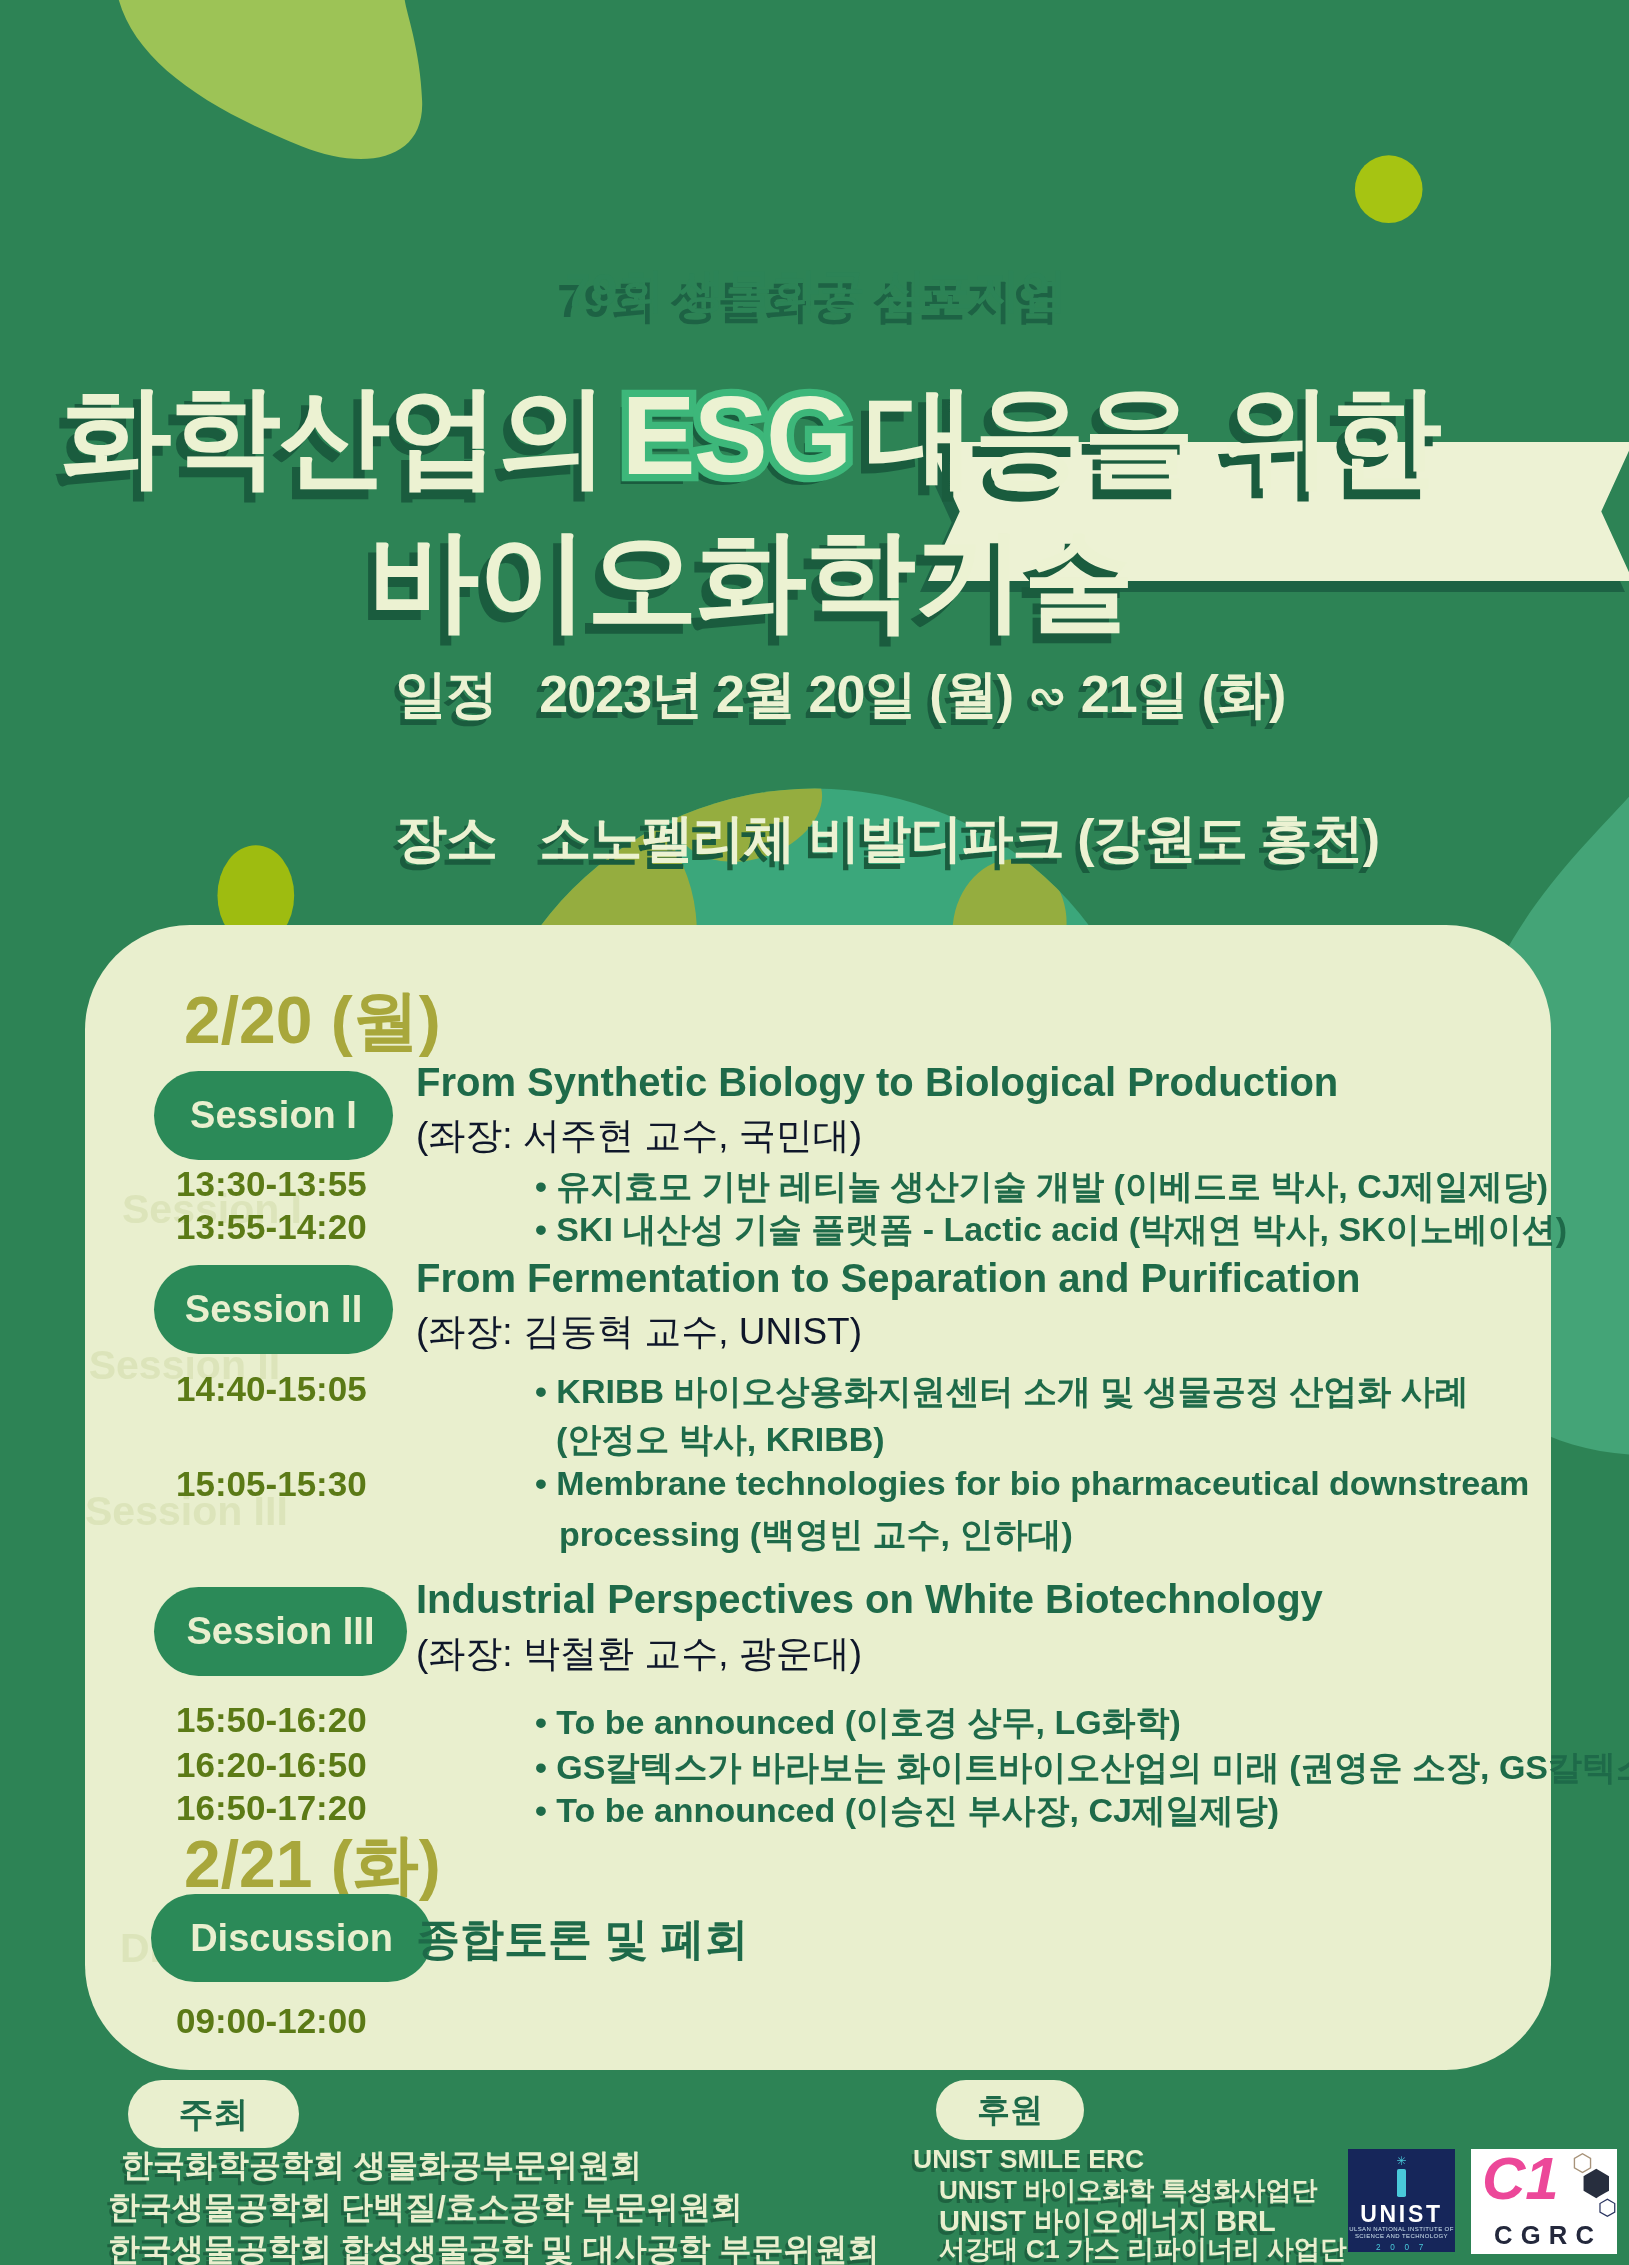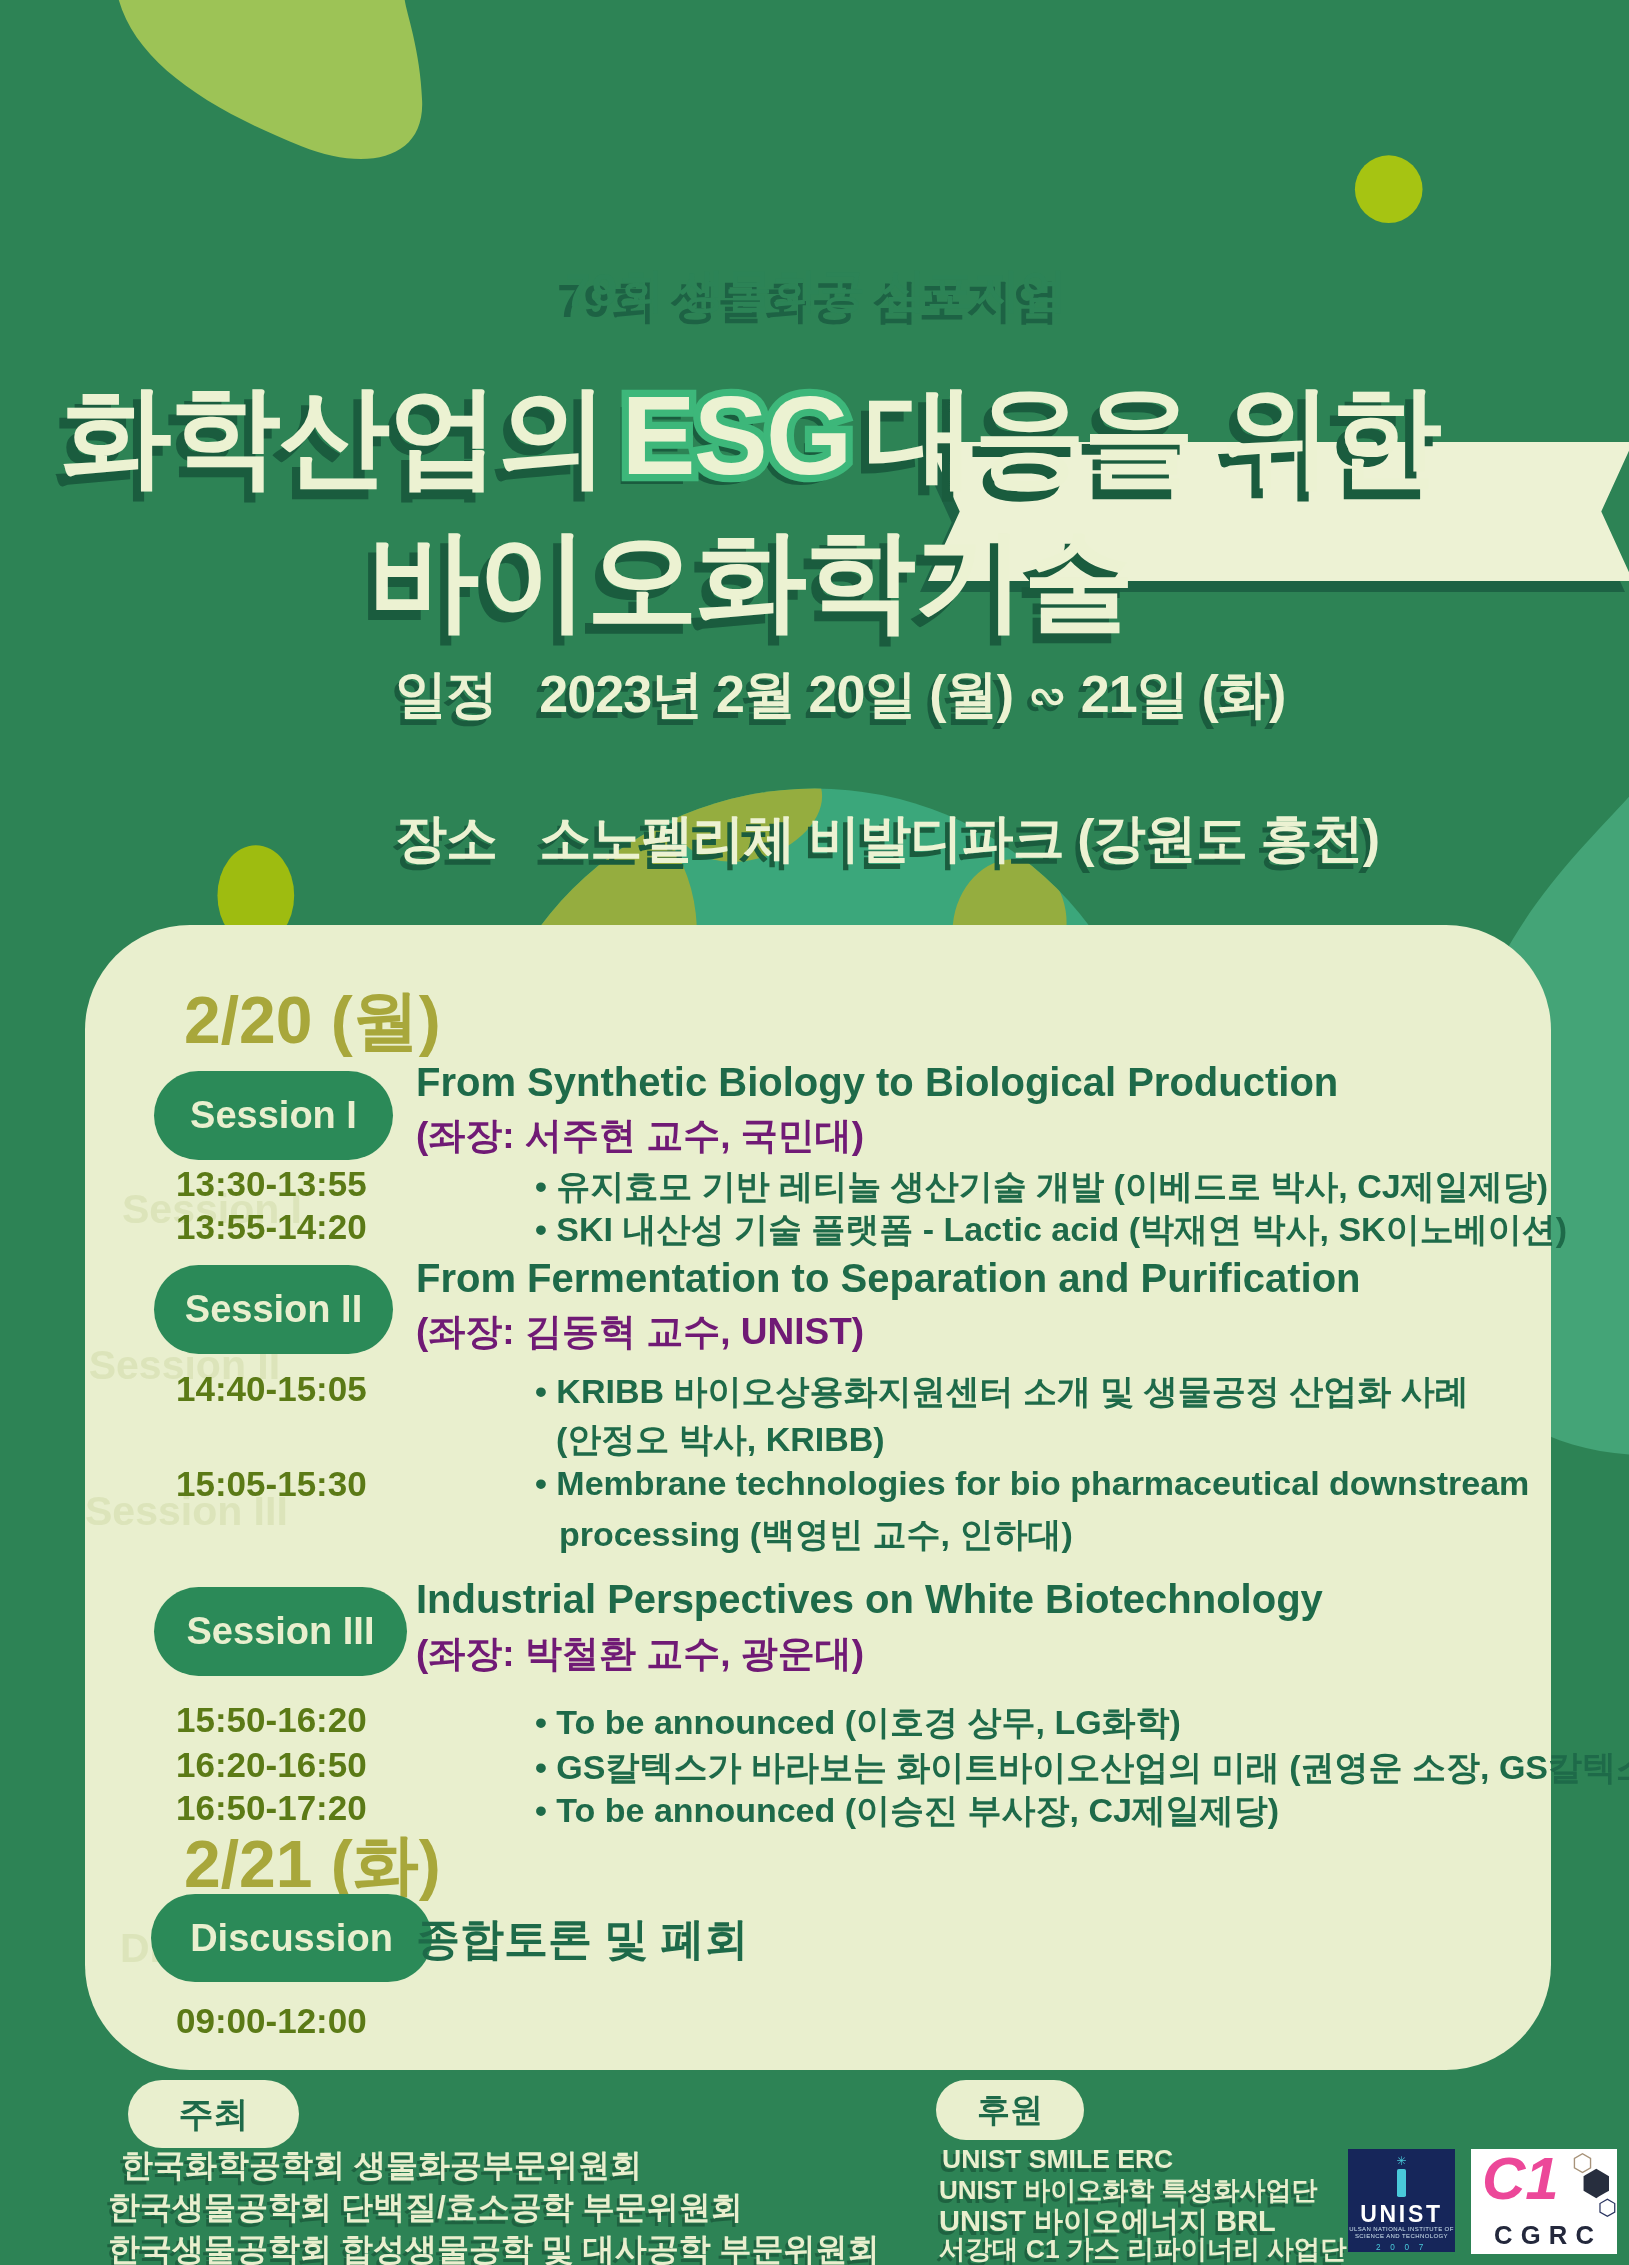--- a/index.html
+++ b/index.html
@@ -45,21 +45,21 @@
   }
   .card *{ position:absolute; white-space:nowrap; }
   .date-label{ font-size:66px; font-weight:bold; color:#a8a73b; z-index:2; }
   .badge{
     background:#2b8a58; border-radius:45px; height:89px;
     display:flex; align-items:center; justify-content:center;
     font-size:38px; font-weight:bold; color:#e9efce; z-index:2;
   }
   .badge span{ position:static; }
   .sess-title{ font-size:40px; font-weight:bold; color:#1e6a49; z-index:2; }
-  .sess-chair{ font-size:37px; font-weight:bold; color:#701a75; z-index:2; }
+  .sess-chair{ font-size:37px; font-weight:normal; color:#0f172a; z-index:2; }
   .time{ font-size:35px; font-weight:bold; color:#5b7a16; z-index:2; }
   .item{ font-size:34px; font-weight:bold; color:#1e6a49; z-index:2; }
   .ghost{ font-size:41px; font-weight:bold; color:#dce4ba; z-index:1; }
 
   
   .pill{
     position:absolute; background:#e9efce; border-radius:37px;
     display:flex; align-items:center; justify-content:center;
     font-weight:bold; color:#1e6a49; z-index:2;
   }
@@ -186,21 +186,21 @@
   <div class="pill" style="left:128px; top:2080px; width:171px; height:68px; font-size:35px;">
     <span>주최</span>
   </div>
   <div class="org" style="left:121px; top:2144px; font-size:32px;">한국화학공학회 생물화공부문위원회</div>
   <div class="org" style="left:108px; top:2186px; font-size:32px;">한국생물공학회 단백질/효소공학 부문위원회</div>
   <div class="org" style="left:108px; top:2228px; font-size:32px;">한국생물공학회 합성생물공학 및 대사공학 부문위원회</div>
 
   <div class="pill" style="left:936px; top:2080px; width:148px; height:60px; font-size:33px;">
     <span>후원</span>
   </div>
-  <div class="org" style="left:942px; top:2144px; font-size:26.5px;">UNIST SMILE ERC</div>
+  <div class="org" style="left:913px; top:2144px; font-size:26.5px;">UNIST SMILE ERC</div>
   <div class="org" style="left:939px; top:2173px; font-size:26px;">UNIST 바이오화학 특성화사업단</div>
   <div class="org" style="left:939px; top:2202px; font-size:29px;">UNIST 바이오에너지 BRL</div>
   <div class="org" style="left:939px; top:2231px; font-size:26.5px;">서강대 C1 가스 리파이너리 사업단</div>
 
   <div class="unist-box">
     <div class="unist-star">✳</div>
     <div class="unist-bar"></div>
     <div class="unist-name">UNIST</div>
     <div class="unist-sub">ULSAN NATIONAL INSTITUTE OF</div>
     <div class="unist-sub">SCIENCE AND TECHNOLOGY</div>

